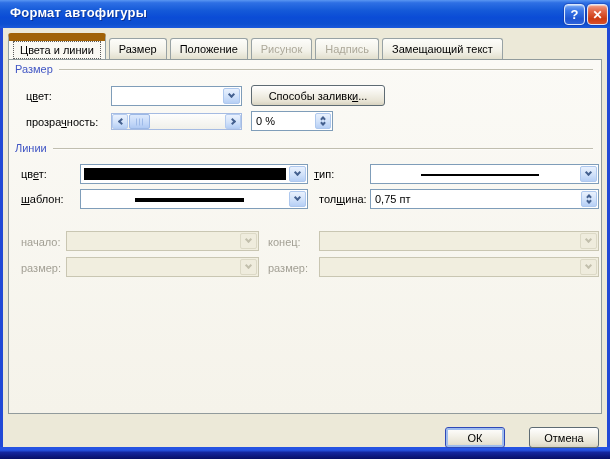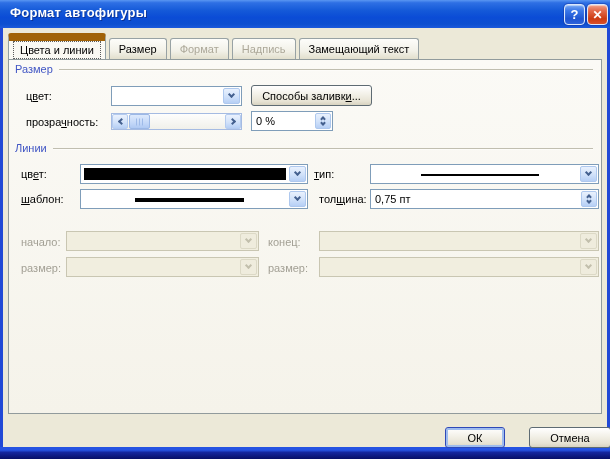--- a/index.html
+++ b/index.html
@@ -132,22 +132,25 @@
   <div class="side-r"></div>
   <div class="bottombar"></div>
 
   <div class="tabs">
     <div class="tab active">
       <span class="focus-ring">Цвета и линии</span>
     </div>
     <div class="tab">
       <span>Размер</span>
     </div>
+    <div class="tab">
+      <span>Положение</span>
+    </div>
     <div class="tab disabled">
-      <span>Формат</span>
+      <span>Рисунок</span>
     </div>
     <div class="tab disabled">
       <span>Надпись</span>
     </div>
     <div class="tab">
       <span>Замещающий текст</span>
     </div>
   </div>
 
   <div class="panel">
@@ -159,21 +162,21 @@
 
     <span class="lbl" style="left:17px; top:30px;"><span>ц</span><span class="ak">в</span><span>ет:</span></span>
 
     <div class="combo" style="left:102px; top:26px; width:131px;">
       <span class="lbl" style="left:4px; top:3px;"></span>
       <div class="combo-btn">
           <i class="chev down"></i>
         </div>
     </div>
 
-    <button class="btn btn-multi" style="left:242px; top:25px; width:121px;">
+    <button class="btn btn-multi" style="left:242px; top:25px; width:134px;">
         <span>Способы заливк</span>
         <span class="ak">и</span>
         <span>...</span>
       </button>
 
     <span class="lbl" style="left:17px; top:56px;"><span>прозра</span><span class="ak">ч</span><span>ность:</span></span>
 
     <div class="hscroll" style="left:102px; top:53px; width:131px;">
       <div class="sbtn">
           <i class="chev left"></i>
@@ -269,15 +272,15 @@
     <span class="lbl disabled" style="left:259px; top:202px;">размер:</span>
     <div class="combo disabled" style="left:310px; top:197px; width:280px;">
       <div class="combo-btn">
           <i class="chev down gray"></i>
         </div>
     </div>
 
   </div>
 
   <button class="btn default" style="left:445px; top:427px; width:60px;">ОК</button>
-  <button class="btn" style="left:529px; top:427px; width:82px;">Отмена</button>
+  <button class="btn" style="left:529px; top:427px; width:70px;">Отмена</button>
 
 </div>
 
 </body></html>

